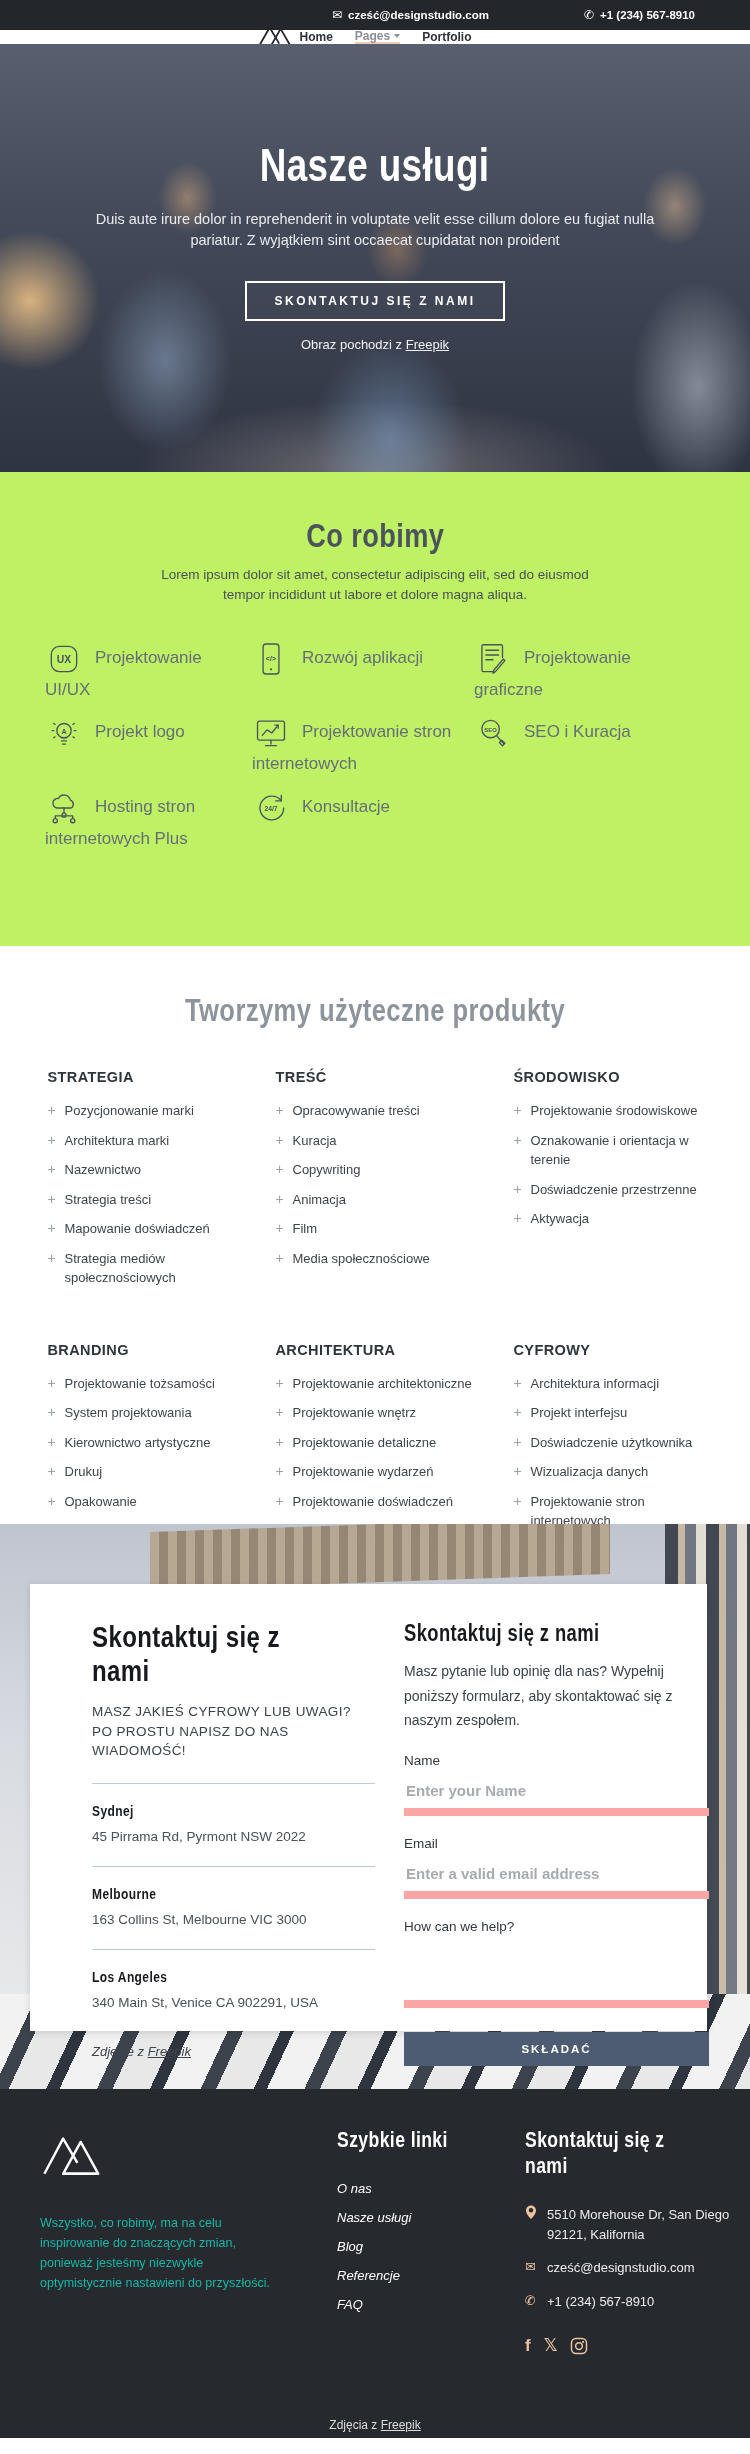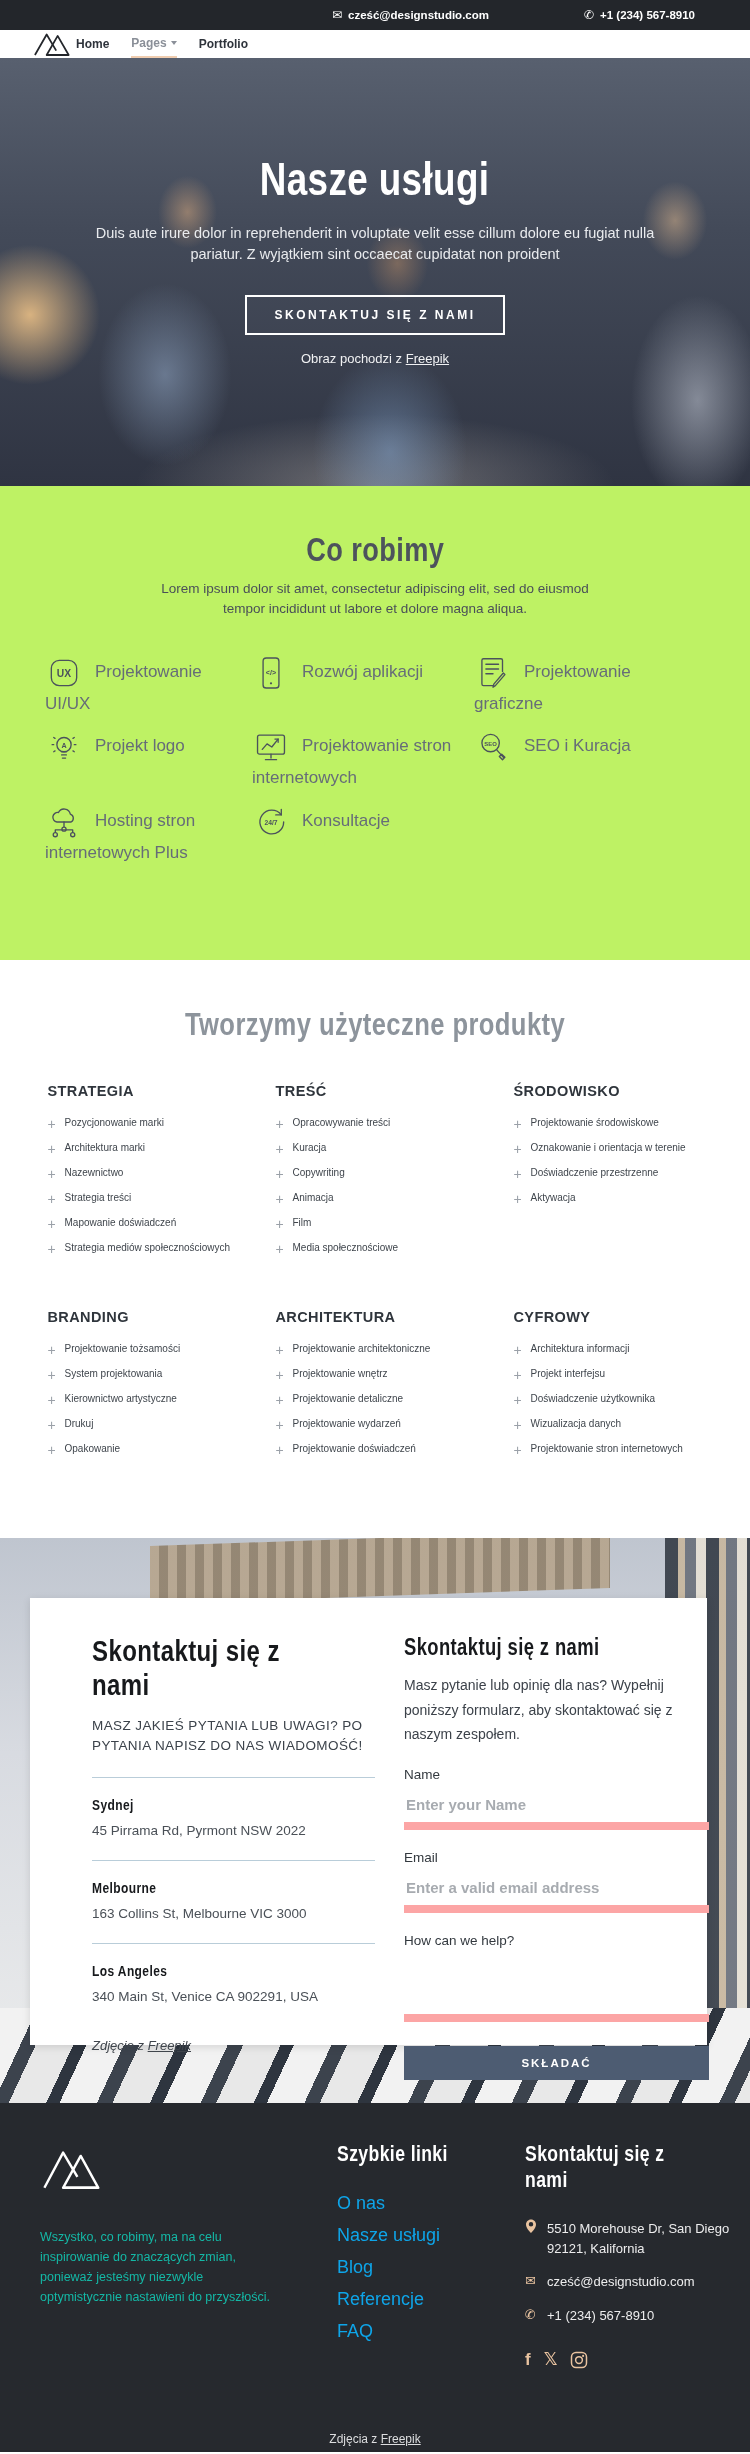--- a/index.html
+++ b/index.html
@@ -7,21 +7,21 @@
   body { font-family:"Liberation Sans","DejaVu Sans",sans-serif; background:#fff; color:#3c424a; }
   .cond { font-family:"Liberation Sans",sans-serif; font-weight:bold; display:inline-block; transform:scaleX(.8); transform-origin:center; letter-spacing:.5px; }
   .cond-l { transform-origin:left; }
 
   
   .topbar { height:30px; background:#23262b; display:flex; align-items:center; justify-content:flex-end; gap:95px; padding-right:55px; }
   .topbar a { color:#fff; font-size:11.5px; font-weight:bold; text-decoration:none; display:flex; align-items:center; gap:6px; }
   .topbar .mini-ic { font-size:12px; line-height:1; }
 
   
-  .nav { height:28px; background:#fff; display:flex; align-items:center; justify-content:flex-start; padding:0 55px 0 32px; }
+  .nav { height:14px; background:#fff; display:flex; align-items:center; justify-content:center; padding:0 55px 0 32px; }
   .logo svg { display:block; }
   .menu { display:flex; align-items:center; gap:22px; height:100%; }
   .menu a { font-size:12px; font-weight:bold; color:#2e333b; text-decoration:none; display:flex; align-items:center; gap:4px; height:100%; }
   .menu a.active { color:#8a8f98; border-bottom:2px solid #f0cdb0; }
   .caret { width:0; height:0; border-left:3.5px solid transparent; border-right:3.5px solid transparent; border-top:4px solid #8a8f98; display:inline-block; }
 
   
   .hero { height:428px; position:relative; text-align:center; color:#fff; overflow:hidden;
     background:
       radial-gradient(circle 70px at 4% 60%, rgba(255,206,140,.8), rgba(255,206,140,0) 100%),
@@ -48,21 +48,21 @@
   .svc { font-size:17px; color:#666d78; line-height:1.45; }
   .svc-ic { display:inline-block; vertical-align:middle; margin-right:12px; }
   .svc-ic svg { display:block; }
 
   
   .products { height:578px; background:#fff; overflow:hidden; }
   .products h2 { display:block; text-align:center; margin-top:46px; font-size:32px; color:#8d949c; }
   .prod-grid { width:655px; margin:40px auto 0; display:grid; grid-template-columns:220px 230px 205px; column-gap:8px; row-gap:44px; }
   .pgroup h3 { font-size:14.5px; color:#2f353c; letter-spacing:.4px; font-weight:bold; margin-bottom:16px; }
   .plist { list-style:none; }
-  .plist li { position:relative; padding-left:17px; margin-bottom:10px; font-size:10px; color:#3f454c; line-height:1.5; }
+  .plist li { position:relative; padding-left:17px; margin-bottom:10px; font-size:13px; color:#3f454c; line-height:1.5; }
   .plist li::before { content:"+"; position:absolute; left:0; top:-1px; color:#9aa0a8; font-size:14px; }
 
   
   .contact { height:565px; position:relative; overflow:hidden;
     background:linear-gradient(180deg,#bfc5cf 0%,#d8dbe1 38%,#eceded 100%); }
   .bg-roof { position:absolute; top:0; left:150px; width:460px; height:58px;
     background:repeating-linear-gradient(90deg,#b5a288 0 9px,#8d7c64 9px 18px); transform:skewY(-2deg); opacity:.85; }
   .bg-tower { position:absolute; top:0; right:0; width:85px; height:100%;
     background:repeating-linear-gradient(90deg,#333a44 0 13px,#c7b69d 13px 20px,#686e79 20px 31px,#e6e0d4 31px 41px); opacity:.9; }
   .bg-base { position:absolute; bottom:0; left:0; width:100%; height:95px;
@@ -85,21 +85,21 @@
   .btn-submit { width:100%; margin-top:20px; height:34px; background:#4d5c72; color:#fff; border:none; font-size:11.5px; font-weight:bold; letter-spacing:2px; cursor:pointer; font-family:"Liberation Sans",sans-serif; }
 
   
   .footer { height:349px; background:#26292e; color:#fff; overflow:hidden; position:relative; }
   .foot-grid { display:grid; grid-template-columns:297px 188px 225px; padding:38px 0 0 40px; }
   .foot-logo svg { display:block; margin-top:4px; }
   .foot-about { margin-top:36px; width:235px; font-size:12.5px; line-height:1.6; color:#14b8a6; }
   .foot-h { font-size:22px; color:#fff; margin-bottom:2px; }
   .foot-links { list-style:none; margin-top:24px; }
   .foot-links li { margin-bottom:11px; }
-  .foot-links a { color:#0ea5e9; font-size:18px; text-decoration:none; }
+  .foot-links a { color:#ffffff; font-size:13px; text-decoration:none;font-style:italic; }
   .foot-contact { margin-top:24px; font-size:13px; color:#ededee; }
   .fc-row { display:flex; gap:8px; align-items:flex-start; margin-bottom:14px; line-height:1.5; }
   .fc-ic { color:#e9c3a0; flex:0 0 14px; font-size:13px; line-height:1.4; }
   .fc-ic svg { display:block; }
   .socials { display:flex; gap:13px; margin-top:24px; align-items:center; }
   .soc { color:#e9c3a0; text-decoration:none; font-size:17px; font-weight:bold; display:flex; align-items:center; }
   .foot-credit { position:absolute; bottom:6px; width:100%; text-align:center; font-size:12px; color:#dcdddf; }
   .ic-stroke { stroke:#4b525c; fill:none; stroke-width:1.7; stroke-linecap:round; stroke-linejoin:round; }
   .ic-txt { fill:#4b525c; font-family:"Liberation Sans",sans-serif; font-weight:bold; stroke:none; }
 </style>
@@ -291,21 +291,21 @@
 </div>
 
 <div class="contact">
   <div class="bg-roof"></div>
   <div class="bg-tower"></div>
   <div class="bg-base"></div>
 
   <div class="card">
     <div class="info">
       <h2 class="big cond cond-l">Skontaktuj się z nami</h2>
-      <p class="tagline">MASZ JAKIEŚ PYTANIA LUB UWAGI? PO PYTANIA NAPISZ DO NAS WIADOMOŚĆ!</p>
+      <p class="tagline">MASZ JAKIEŚ CYFROWY LUB UWAGI? PO PROSTU NAPISZ DO NAS WIADOMOŚĆ!</p>
       <hr class="divider">
       <div class="loc">
         <h4 class="cond cond-l">Sydnej</h4>
         <p>45 Pirrama Rd, Pyrmont NSW 2022</p>
       </div>
       <hr class="divider">
       <div class="loc">
         <h4 class="cond cond-l">Melbourne</h4>
         <p>163 Collins St, Melbourne VIC 3000</p>
       </div>

